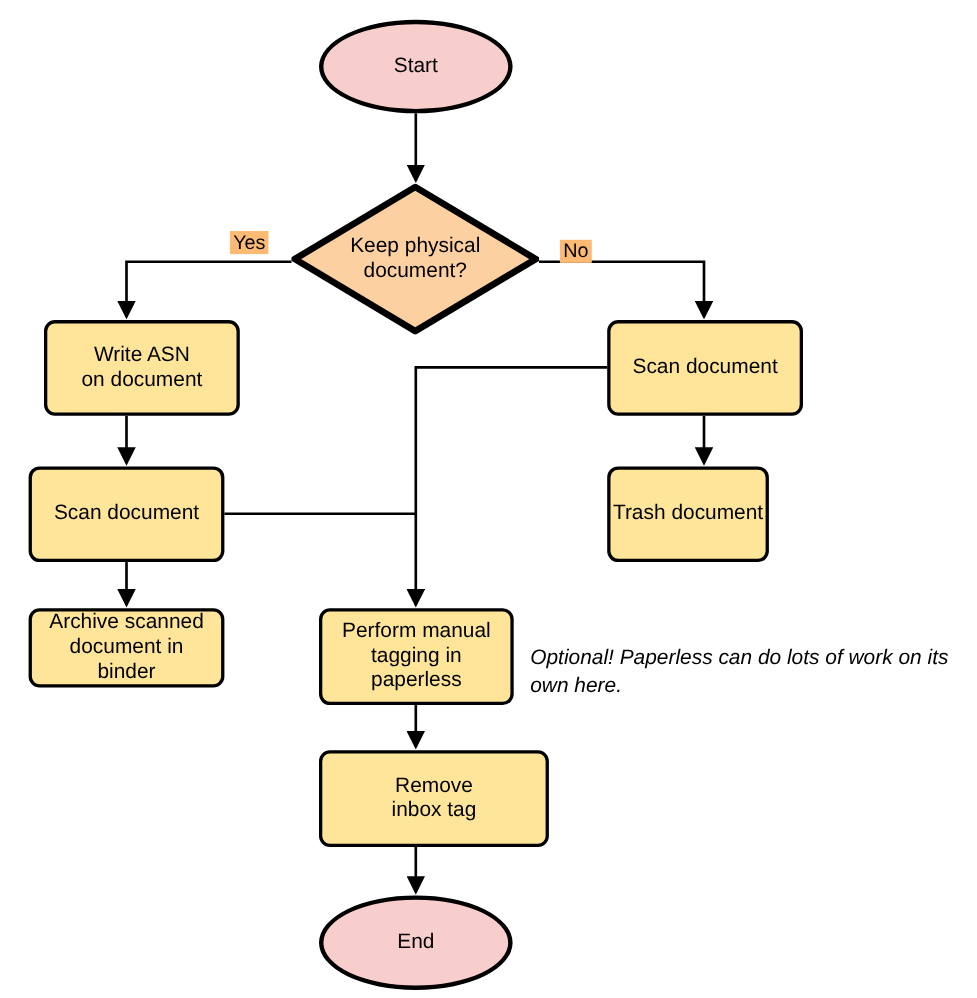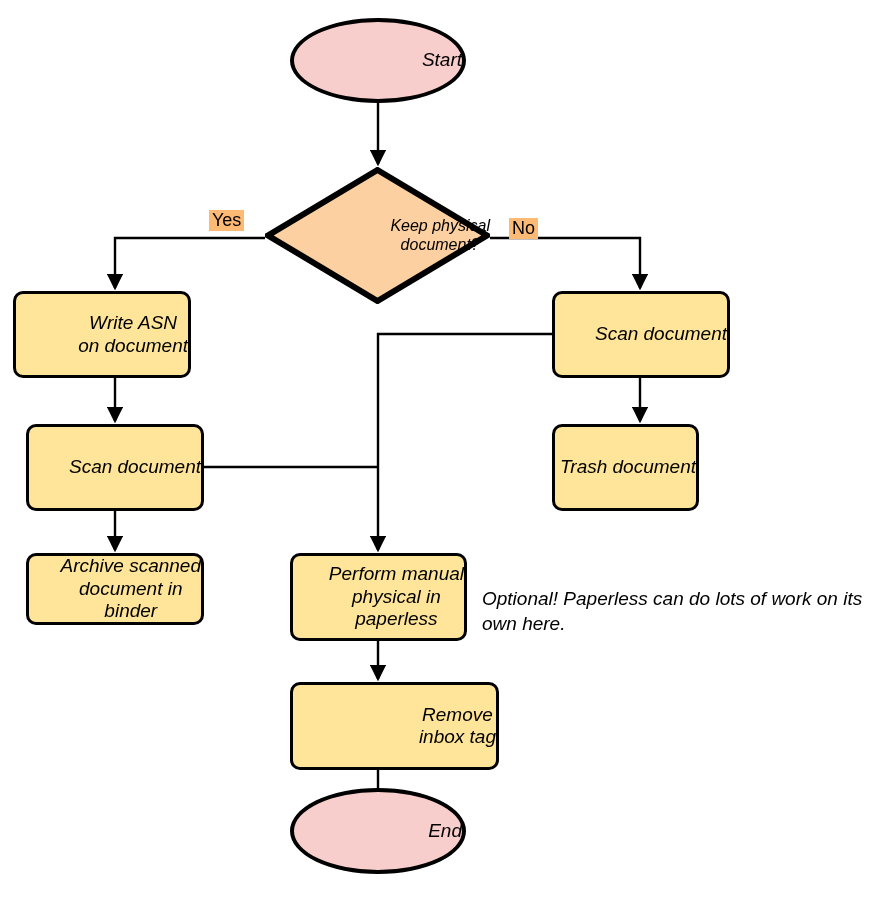--- a/index.html
+++ b/index.html
@@ -25,47 +25,46 @@
     top: 0;
     width: 888px;
     height: 907px;
   }
 
   .node {
     position: absolute;
     box-sizing: border-box;
     display: flex;
     align-items: center;
-    justify-content: flex-end;
+    justify-content: center;
     text-align: center;
     color: #000000;
     line-height: 1.18;
     white-space: pre-line;
     z-index: 2;
-    font-style: italic;
   }
 
   .node.process {
     background: #ffe599;
     border: 3px solid #000000;
     border-radius: 10px;
     font-size: 19px;
   }
 
   .node.terminator {
     background: #f8cecc;
     border: 4px solid #000000;
     border-radius: 50%;
     font-size: 19px;
   }
 
   .node.decision {
     background: transparent;
     border: none;
-    font-size: 16px;
+    font-size: 19px;
   }
   .node.decision .diamond-shape {
     position: absolute;
     left: 0;
     top: 0;
     width: 100%;
     height: 100%;
     z-index: 0;
   }
   .node.decision .decision-label {
@@ -130,21 +129,21 @@
   </div>
 
   <div class="node decision" style="left:265px; top:167px; width:225px; height:137px;">
     <svg class="diamond-shape" viewBox="0 0 225 137" preserveAspectRatio="none" xmlns="http://www.w3.org/2000/svg">
       <polygon points="112.5,3 222,68.5 112.5,134 3,68.5" fill="#fcd0a1" stroke="#000000" stroke-width="6"></polygon>
     </svg>
     <span class="decision-label">Keep physical
 document?</span>
   </div>
 
-  <div class="node process" style="left:13px; top:291px; width:178px; height:87px;">
+  <div class="node process" style="left:40px; top:291px; width:178px; height:87px;">
     <span>Write ASN
 on document</span>
   </div>
 
   <div class="node process" style="left:26px; top:424px; width:178px; height:87px;">
     <span>Scan document</span>
   </div>
 
   <div class="node process" style="left:26px; top:553px; width:178px; height:72px;">
     <span>Archive scanned
@@ -155,30 +154,30 @@
   <div class="node process" style="left:552px; top:291px; width:178px; height:87px;">
     <span>Scan document</span>
   </div>
 
   <div class="node process" style="left:552px; top:424px; width:147px; height:87px;">
     <span>Trash document</span>
   </div>
 
   <div class="node process" style="left:290px; top:553px; width:177px; height:88px;">
     <span>Perform manual
-physical in
+tagging in
 paperless</span>
   </div>
 
   <div class="node process" style="left:290px; top:682px; width:209px; height:88px;">
     <span>Remove
 inbox tag</span>
   </div>
 
-  <div class="node terminator" style="left:290px; top:788px; width:176px; height:86px;">
+  <div class="node terminator" style="left:290px; top:814px; width:176px; height:86px;">
     <span>End</span>
   </div>
 
   <div class="edge-label" style="left:209px; top:210px;">Yes</div>
   <div class="edge-label" style="left:509px; top:218px;">No</div>
 
   <div class="note" style="left:482px; top:587px; width:400px;font-style:italic;">Optional! Paperless can do lots of work on its own here.</div>
 
 </div>
 

